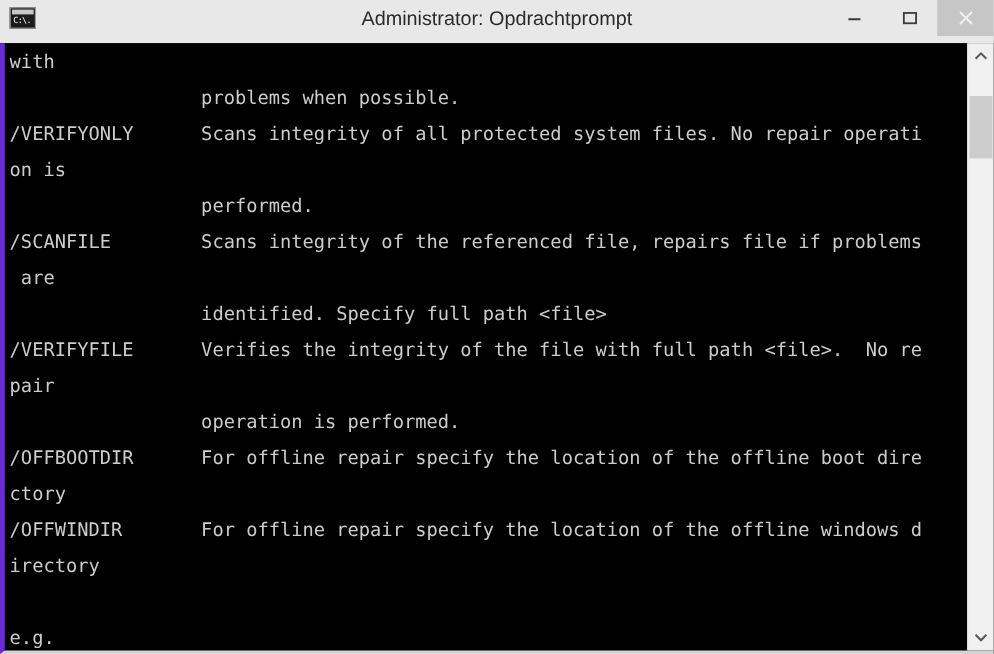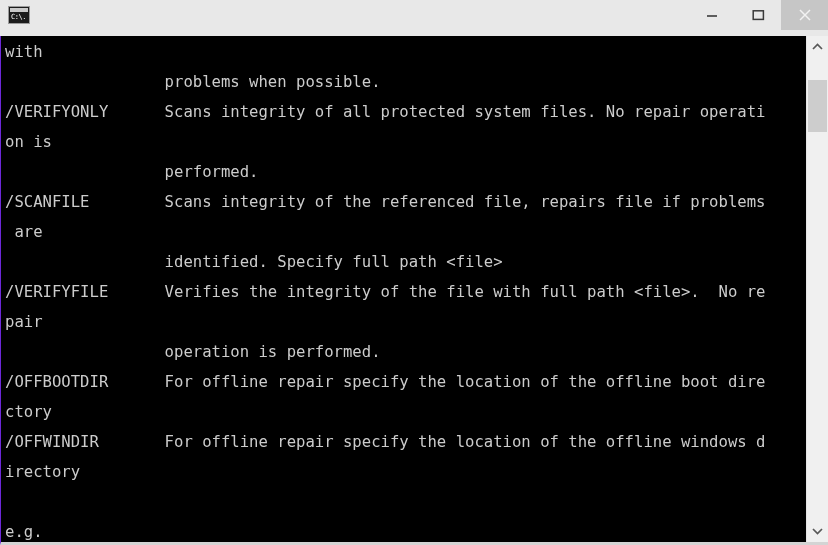--- a/index.html
+++ b/index.html
@@ -90,21 +90,21 @@
   .winbtn svg { display: block; }
   #btn-close { background: #c6c6c6; width: 47px; }
   #btn-close svg line { stroke: #f2f2f2; }
 
   
   #console-area {
     position: relative;
     flex: 1;
     display: flex;
     background: #000000;
-    border-left: 1px solid #6d28d9;
+    border-left: 4px solid #6d28d9;
     border-bottom: 3px solid #d4d4d4;
     overflow: hidden;
   }
 
   #console-text {
     flex: 1;
     background: #000000;
     color: #cccccc;
     font-family: "DejaVu Sans Mono", "Liberation Mono", monospace;
     font-size: 15.6px;
@@ -160,20 +160,21 @@
 
 <div id="window">
 
   <div id="titlebar">
 
     <div id="app-icon">
       <div class="icon-bar"></div>
       <div class="icon-glyph">C:\.</div>
     </div>
 
+    <div id="title-text">Administrator: Opdrachtprompt</div>
 
     <div id="window-controls">
       <div class="winbtn" id="btn-minimize">
         <svg width="12" height="12" viewBox="0 0 12 12">
           <line x1="1" y1="7" x2="11" y2="7" stroke="#3a3a3a" stroke-width="1.6"></line>
         </svg>
       </div>
       <div class="winbtn" id="btn-maximize">
         <svg width="13" height="13" viewBox="0 0 13 13">
           <rect x="1.2" y="1.8" width="10.2" height="8.6" fill="none" stroke="#3a3a3a" stroke-width="1.5"></rect>

